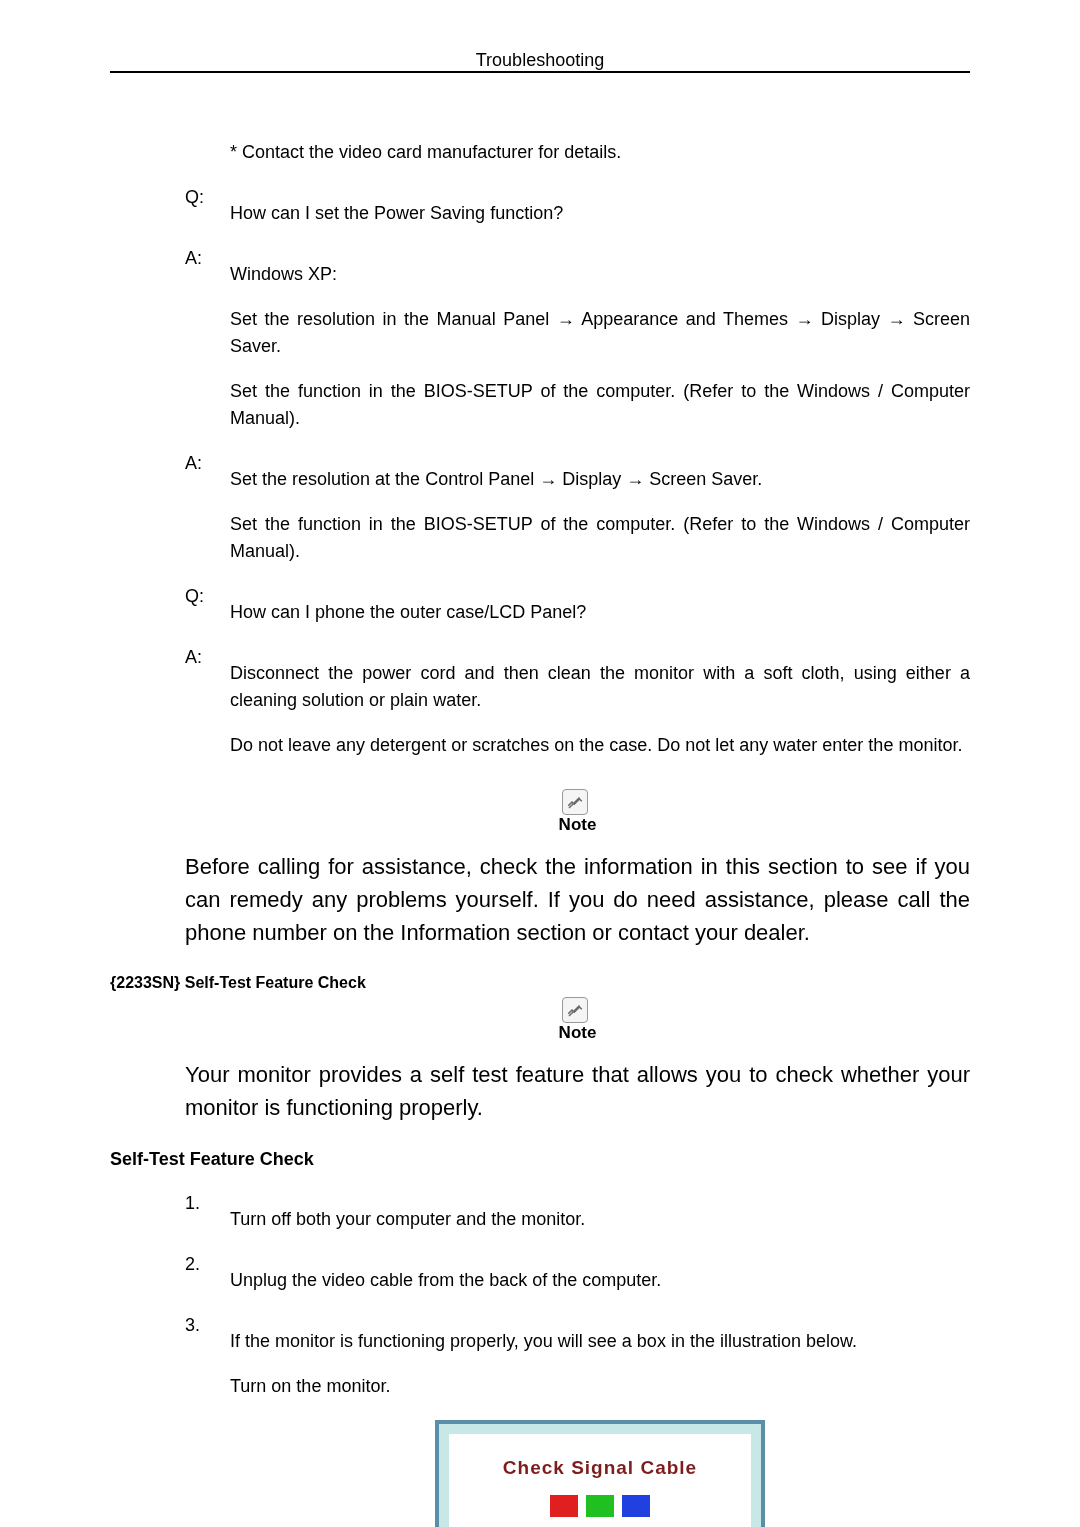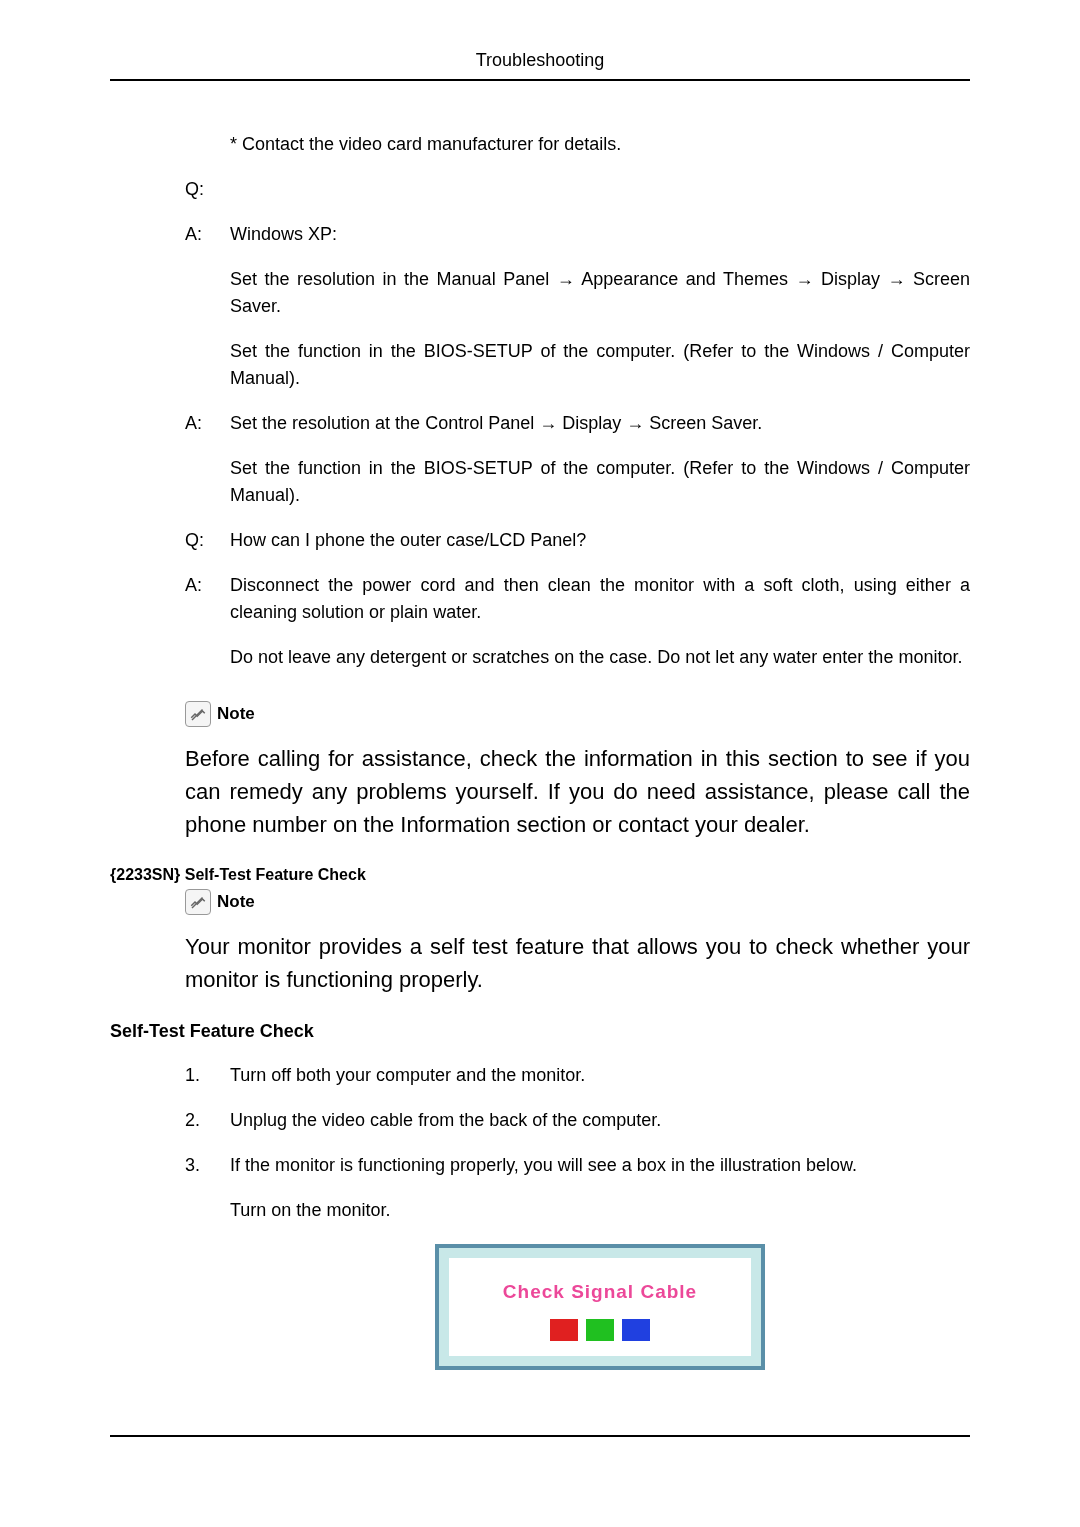--- a/index.html
+++ b/index.html
@@ -12,21 +12,20 @@
       background: #fff;
       width: 1080px;
       margin: 0 auto;
       padding: 50px 110px 60px 110px;
       color: #000;
     }
     .header-title {
       text-align: center;
       font-size: 18px;
       border-bottom: 2px solid #000;
-      padding-bottom: 8px;
       margin-bottom: 50px;
     }
     .qa-row {
       display: flex;
       margin-bottom: 18px;
       font-size: 18px;
       line-height: 1.5;
       text-align: justify;
       text-justify: inter-word;
     }
@@ -34,33 +33,35 @@
       width: 45px;
       flex-shrink: 0;
       padding-left: 75px;
       box-sizing: content-box;
     }
     .qa-content {
       flex: 1;
     }
     .qa-para {
       margin-bottom: 18px;
+      margin-top: 16px;
     }
     .qa-para:last-child {
       margin-bottom: 0;
     }
     .note-block {
       margin-left: 75px;
       margin-top: 30px;
       margin-bottom: 20px;
     }
     .note-header {
       display: flex;
       align-items: center;
       margin-bottom: 15px;
+      flex-direction: column;
     }
     .note-icon {
       width: 26px;
       height: 26px;
       border: 1px solid #999;
       border-radius: 4px;
       display: flex;
       align-items: center;
       justify-content: center;
       margin-right: 6px;
@@ -115,21 +116,21 @@
       border: 4px solid #5a8fa8;
       background: #c8e8e8;
       padding: 10px;
     }
     .signal-inner {
       background: #fff;
       padding: 20px 10px 15px 10px;
       text-align: center;
     }
     .signal-text {
-      color: #ec4899;
+      color: #7f1d1d;
       font-weight: bold;
       font-size: 19px;
       letter-spacing: 1px;
       margin-bottom: 12px;
     }
     .color-squares {
       display: flex;
       justify-content: center;
       gap: 8px;
     }
@@ -152,20 +153,23 @@
 
 <div class="qa-row">
   <div class="qa-label"></div>
   <div class="qa-content">
     <div class="qa-para">* Contact the video card manufacturer for details.</div>
   </div>
 </div>
 
 <div class="qa-row">
   <div class="qa-label">Q:</div>
+  <div class="qa-content">
+    <div class="qa-para">How can I set the Power Saving function?</div>
+  </div>
 </div>
 
 <div class="qa-row">
   <div class="qa-label">A:</div>
   <div class="qa-content">
     <div class="qa-para">Windows XP:</div>
     <div class="qa-para">Set the resolution in the Manual Panel → Appearance and Themes → Display → Screen Saver.</div>
     <div class="qa-para">Set the function in the BIOS-SETUP of the computer. (Refer to the Windows / Computer Manual).</div>
   </div>
 </div>

